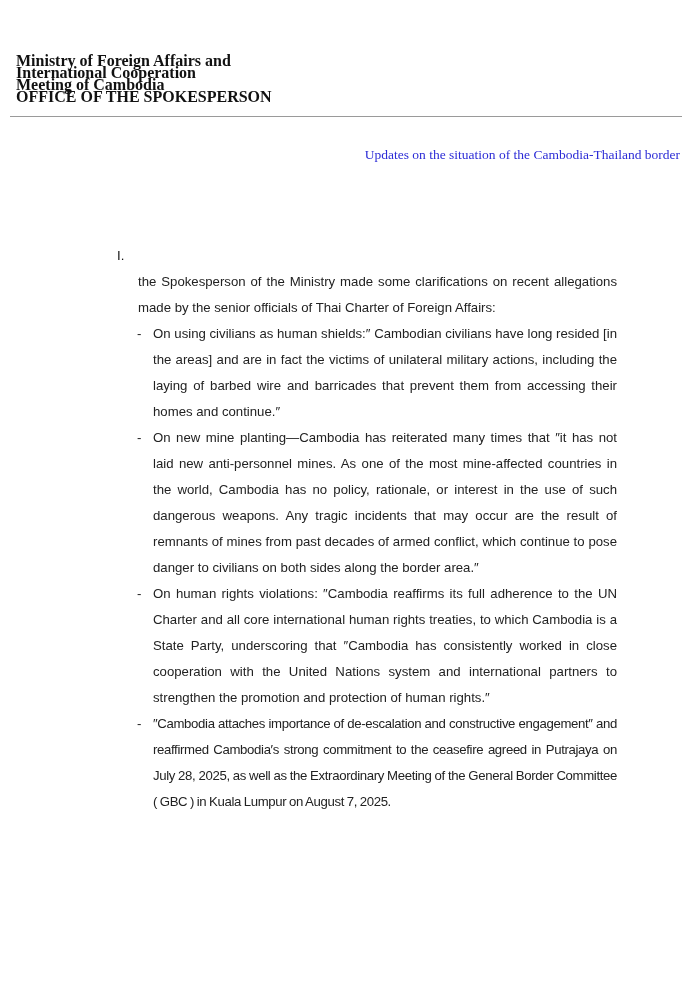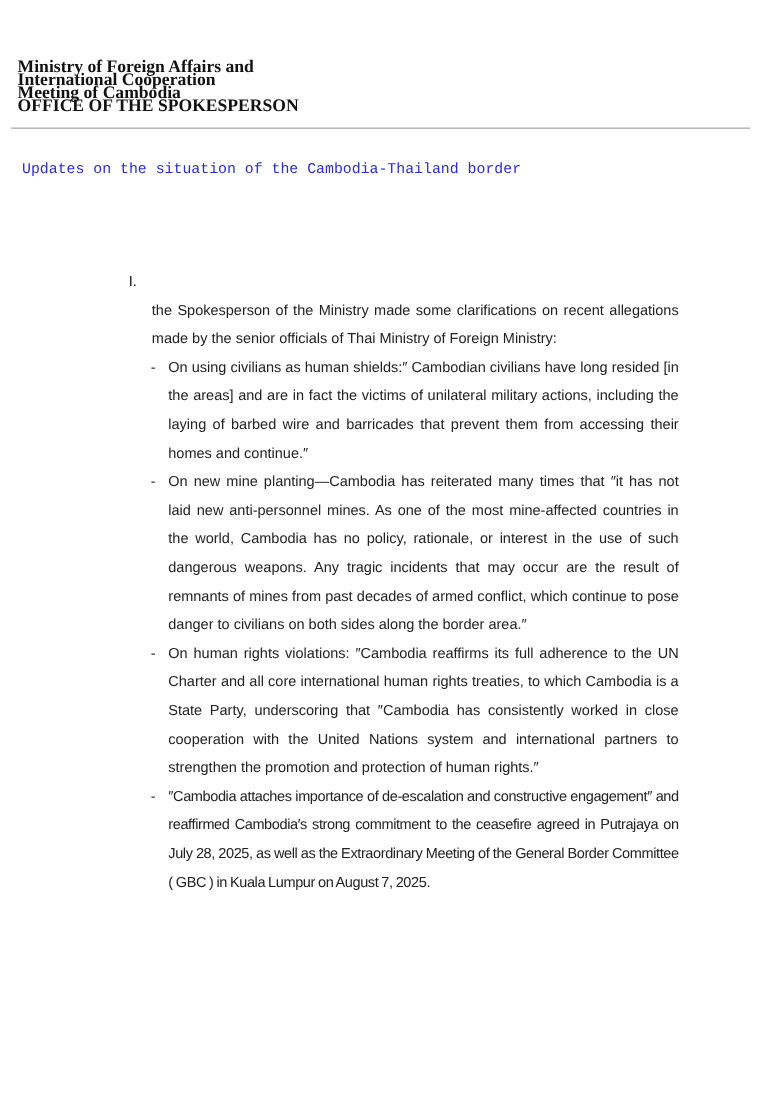--- a/index.html
+++ b/index.html
@@ -30,22 +30,22 @@
       top: 116px;
       width: 672px;
       height: 0;
       border-top: 1.5px solid #9a9a9a;
     }
     .title-block {
       position: absolute;
       left: 0;
       top: 143px;
       width: 680px;
-      text-align: left;
-      font-family: Liberation Mono, monospace;
+      text-align: right;
+      font-family: Liberation Serif, serif;
       font-size: 13.5px;
       line-height: 24px;
       color: #2b2bd6;
     }
     .title-block .title { margin-left: 20px; display:block; }
     .section {
       position: absolute;
       left: 117px;
       top: 243px;
       width: 500px;
@@ -109,21 +109,21 @@
 <div class="rule"></div>
 
 <div class="title-block">
   <span class="title">Updates on the situation of the Cambodia-Thailand border</span>
 </div>
 
 <div class="section">
   <div class="section-head">
     <span class="section-num">I.</span>
   </div>
-  <div class="section-body">the Spokesperson of the Ministry made some clarifications on recent allegations made by  the senior officials of Thai Ministry of Foreign Ministry:</div>
+  <div class="section-body">the Spokesperson of the Ministry made some clarifications on recent allegations made by  the senior officials of Thai Charter of Foreign Affairs:</div>
 
   <ul class="bullets">
     <li class="bullet">
       <span class="dash">-</span>
       <span class="bullet-text">On using civilians as human shields:″ Cambodian civilians have long resided [in the areas] and are in fact the victims of unilateral military actions, including the laying of barbed wire and barricades that prevent them from accessing their homes and continue.″</span>
     </li>
     <li class="bullet">
       <span class="dash">-</span>
       <span class="bullet-text">On new mine planting—Cambodia has reiterated many times that ″it has not laid new anti-personnel mines. As one of the most mine-affected countries in the world, Cambodia has no policy, rationale, or interest in the use of such dangerous weapons. Any tragic incidents that may occur are the result of remnants of mines from past decades of armed conflict, which continue to pose danger to civilians on both sides along the border area.″</span>
     </li>

